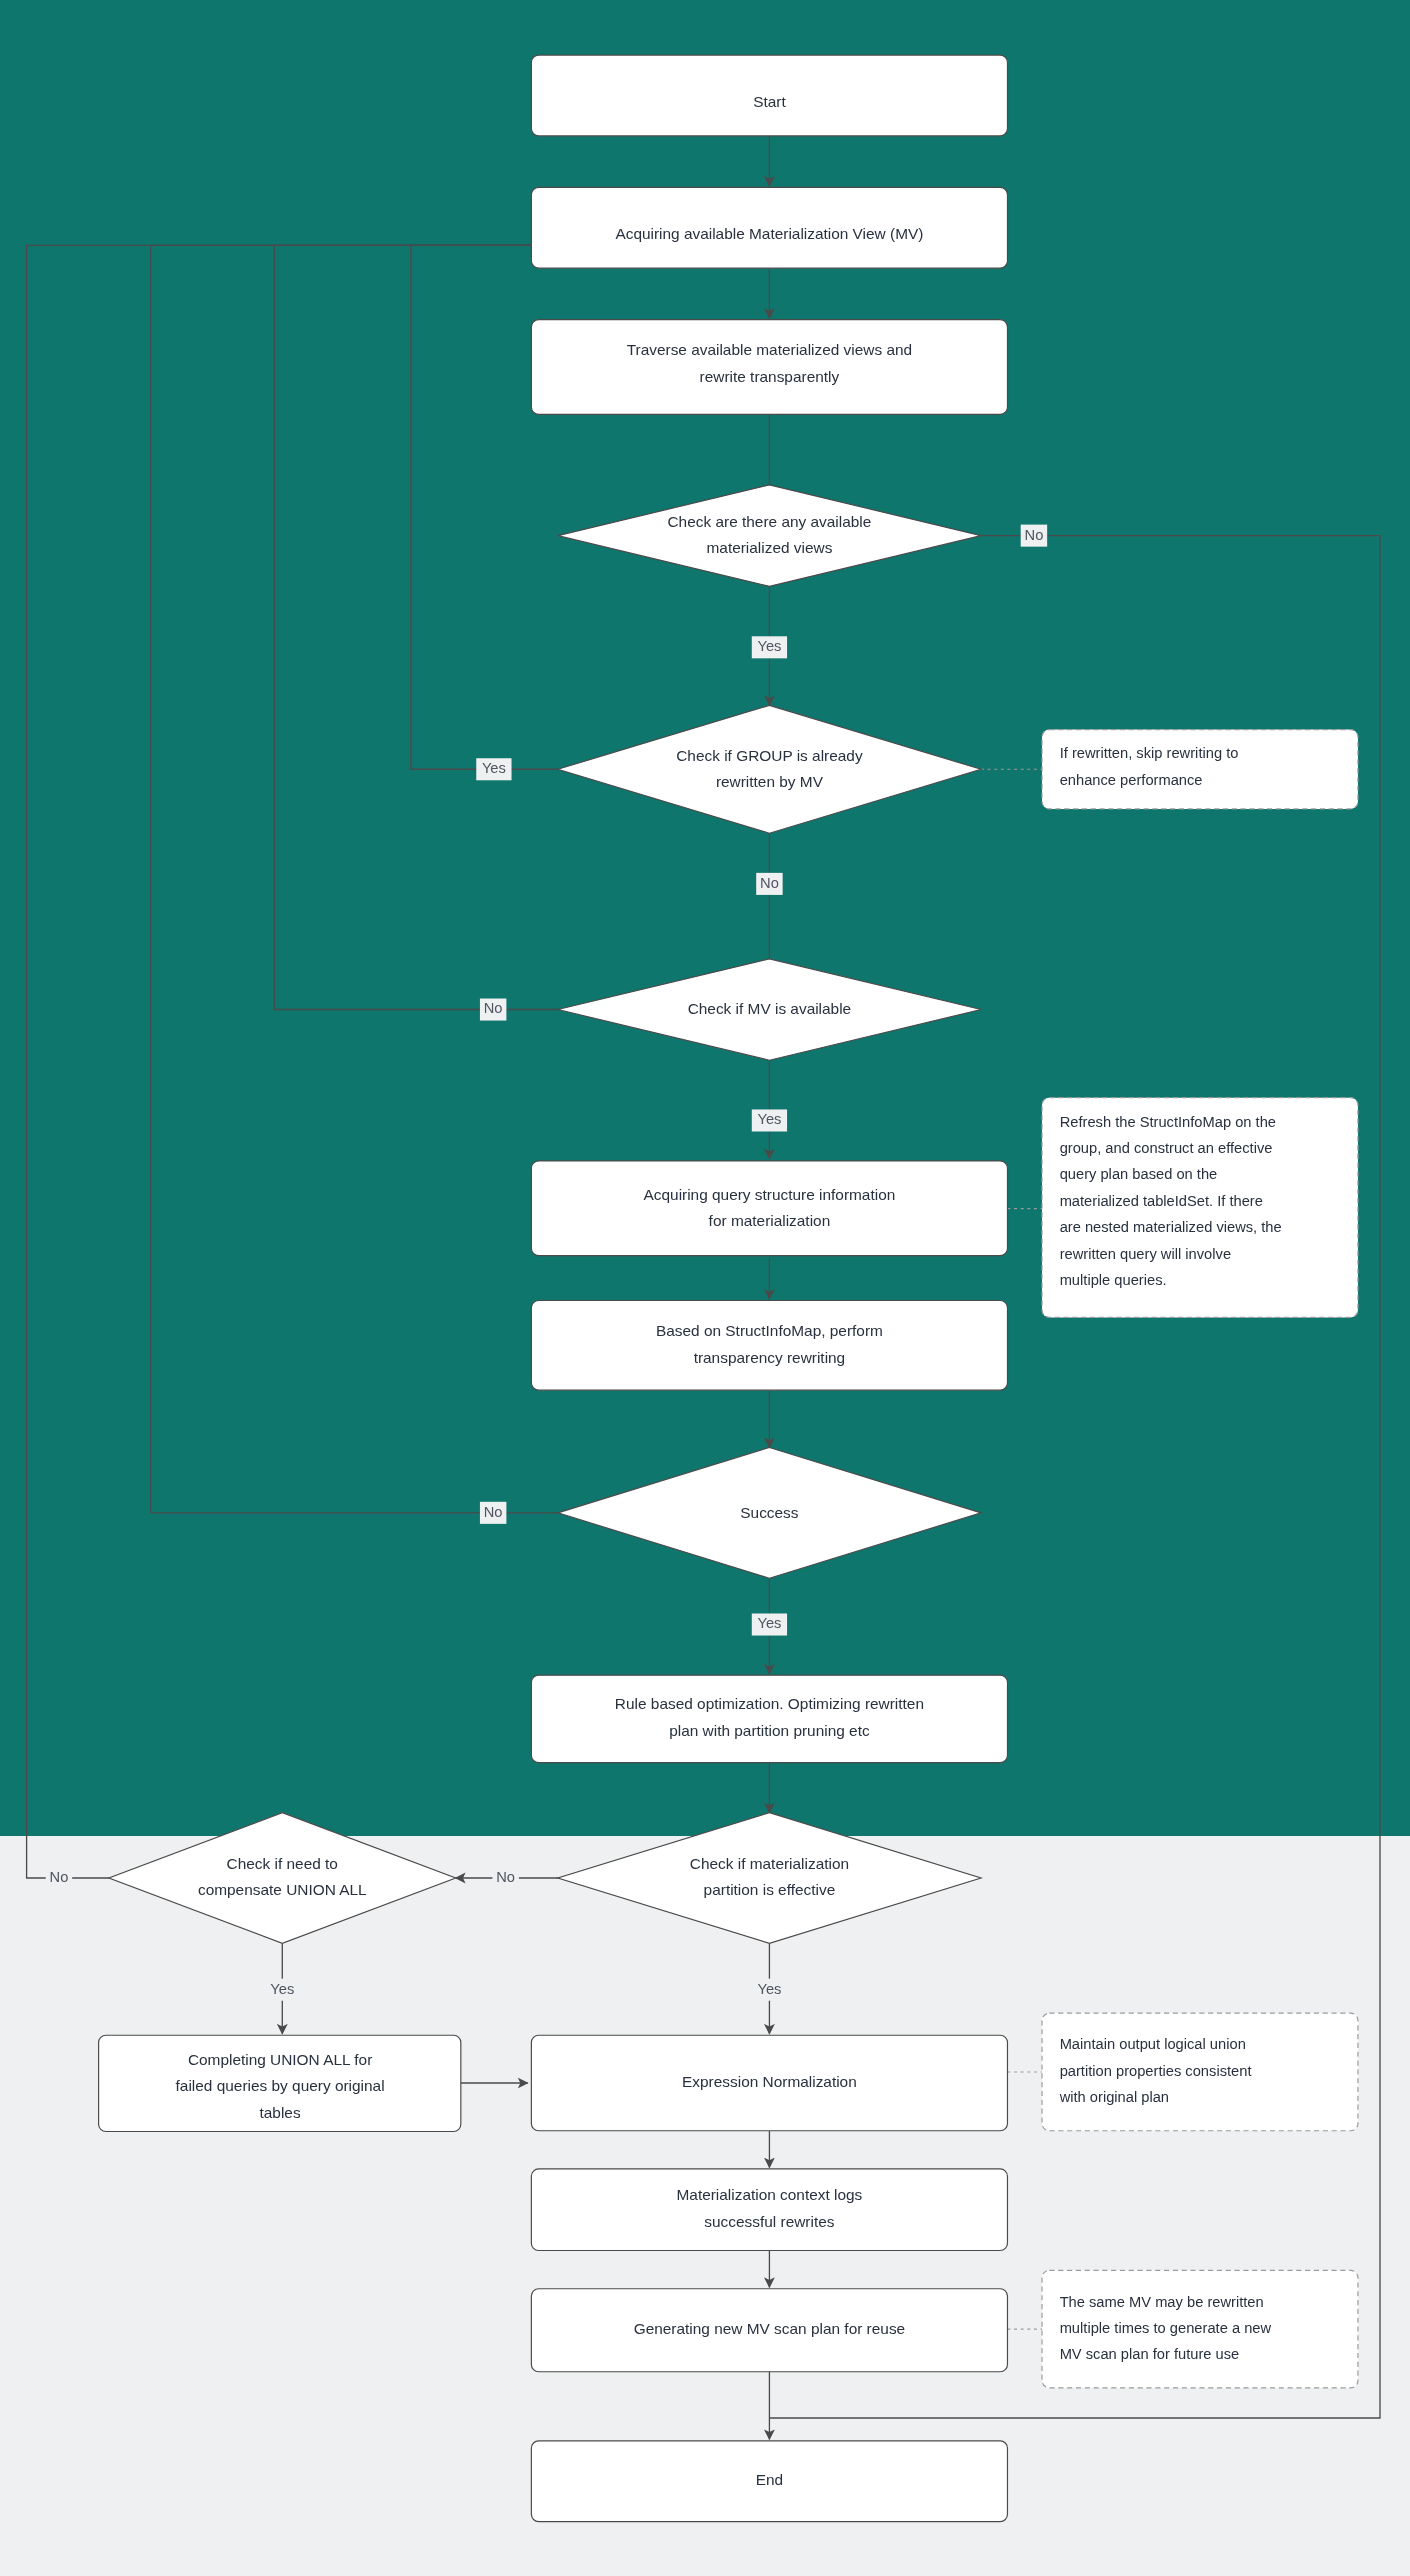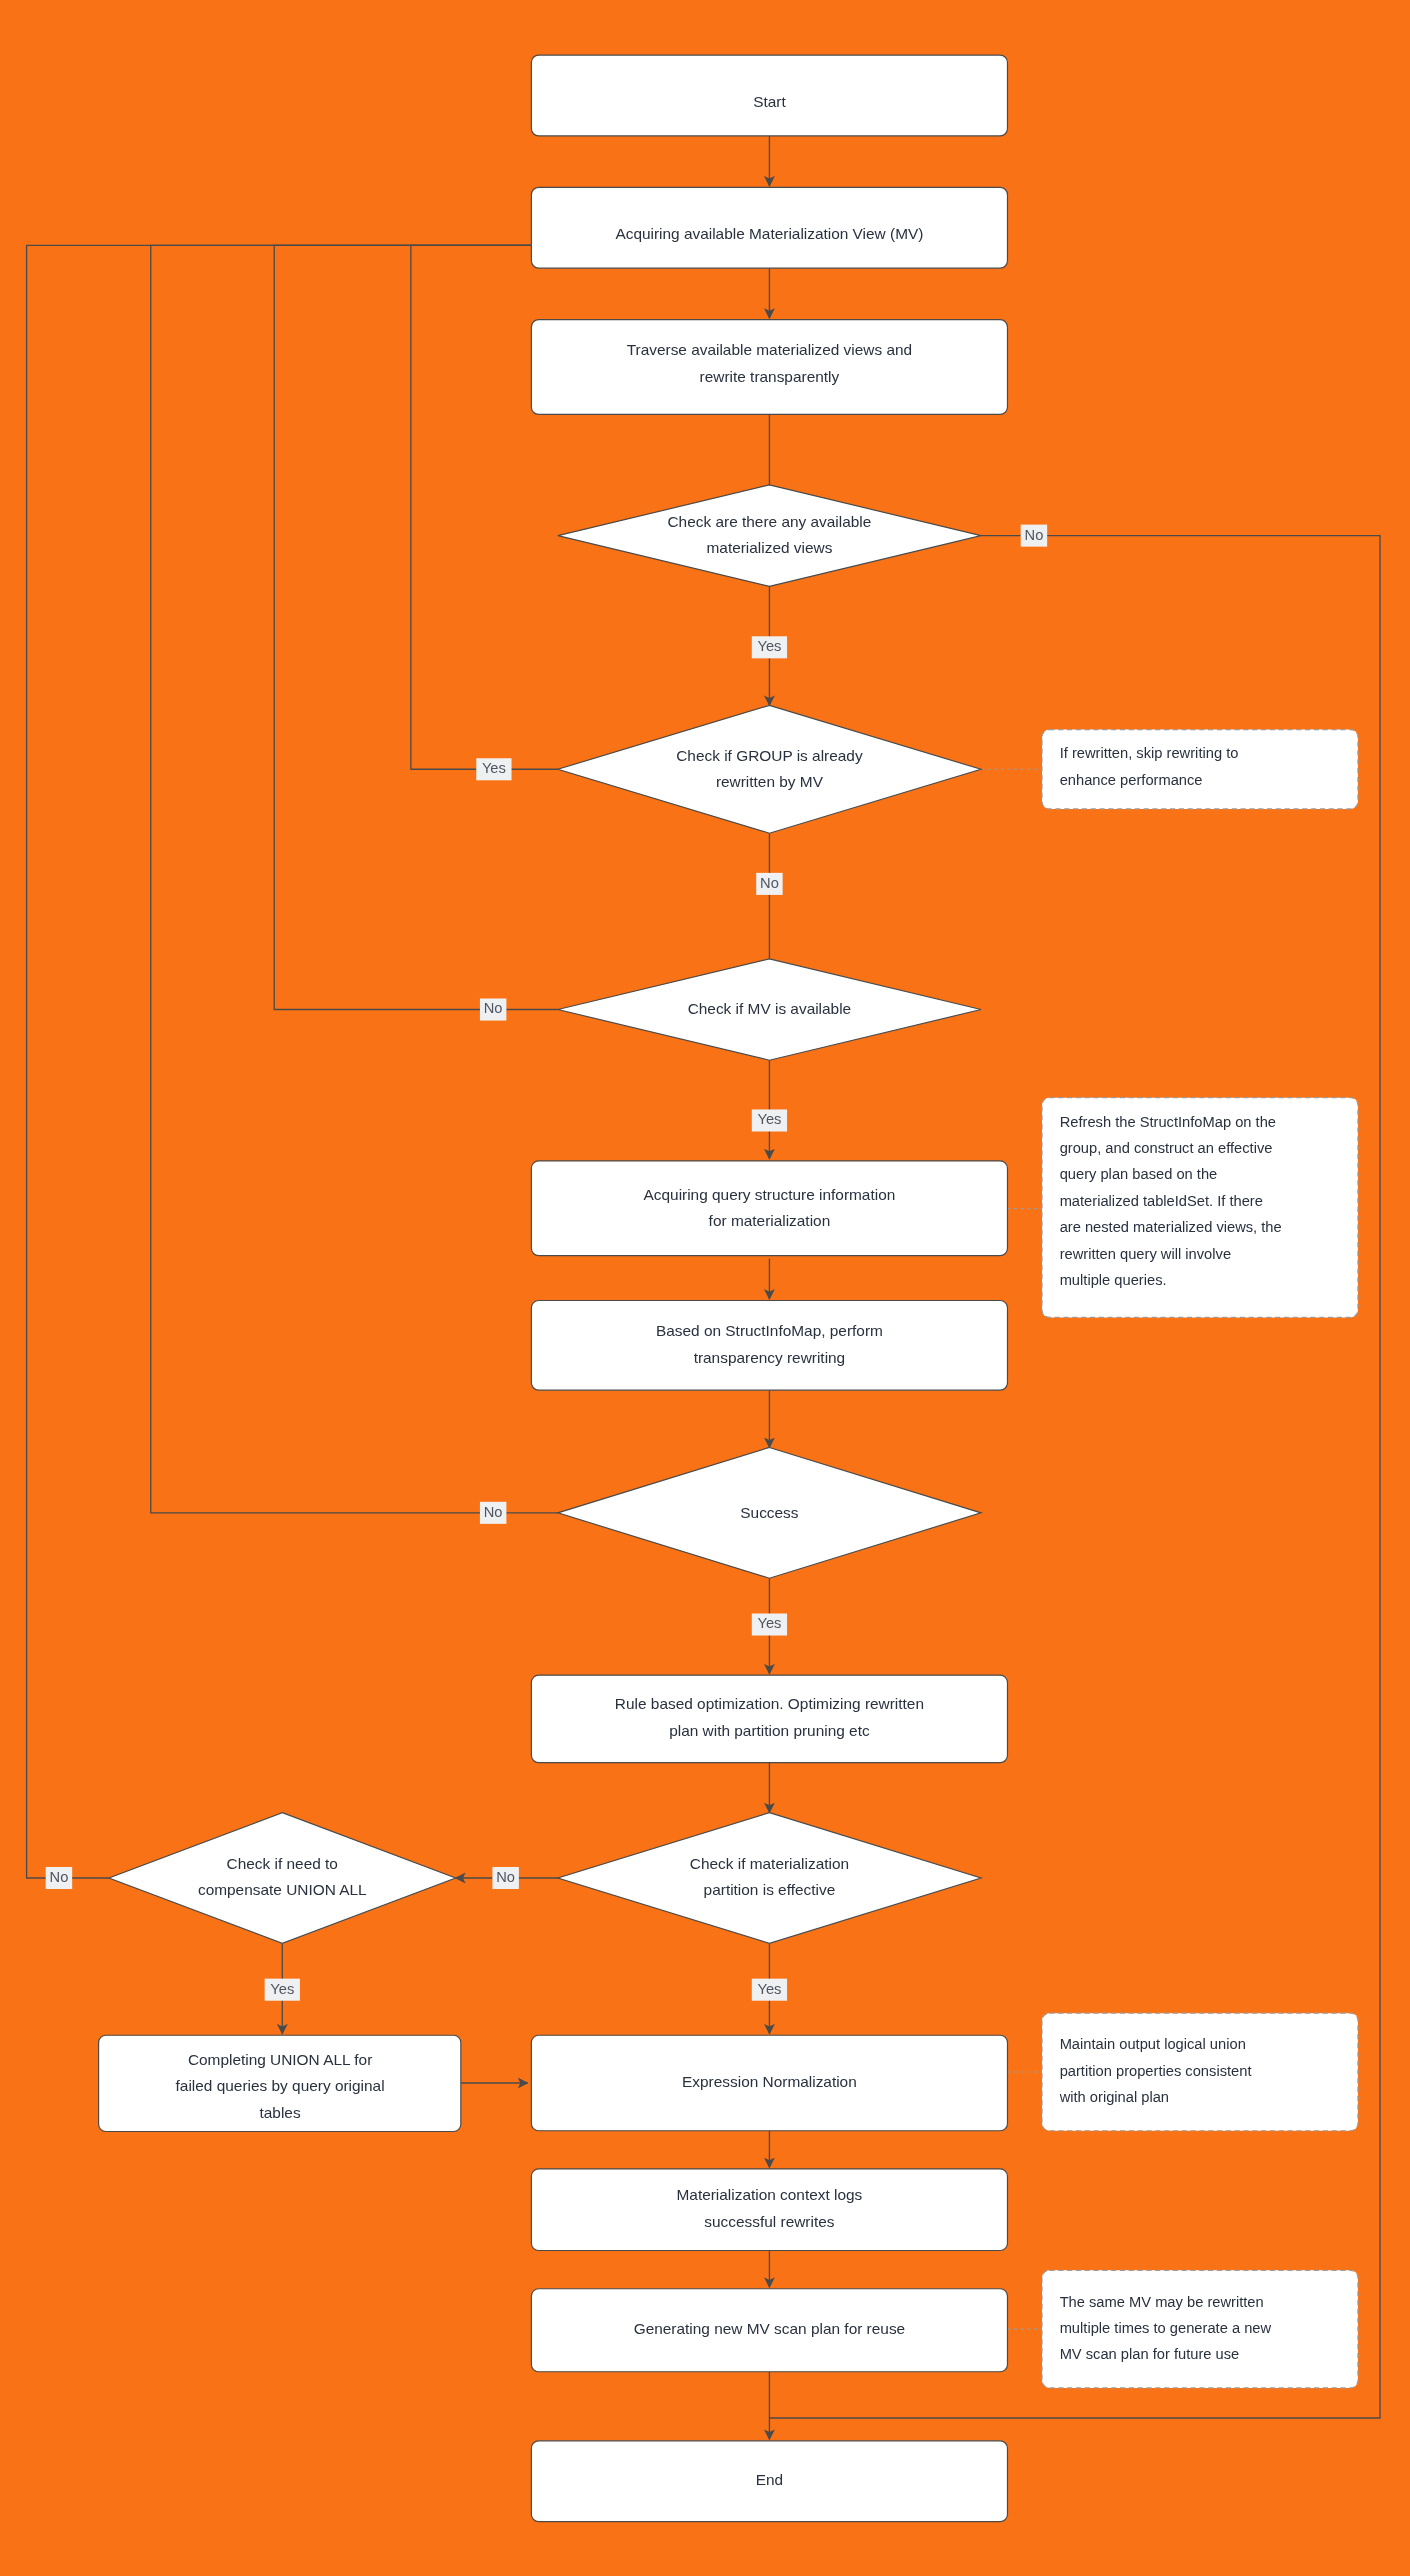--- a/index.html
+++ b/index.html
@@ -9,22 +9,22 @@
   }
   body {
     width: 1411px;
     height: 2576px;
     font-family: "Liberation Sans", sans-serif;
     overflow: hidden;
   }
   #flow-root {
     position: relative;
     width: 1411px;
-    height: 2576px;
-    background: #f97316;
+    height: 1836px;
+    background: #0f766e;
   }
   svg#flow-svg {
     position: absolute;
     top: 0;
     left: 0;
     width: 1411px;
     height: 2576px;
     display: block;
   }
   .node-shape {

